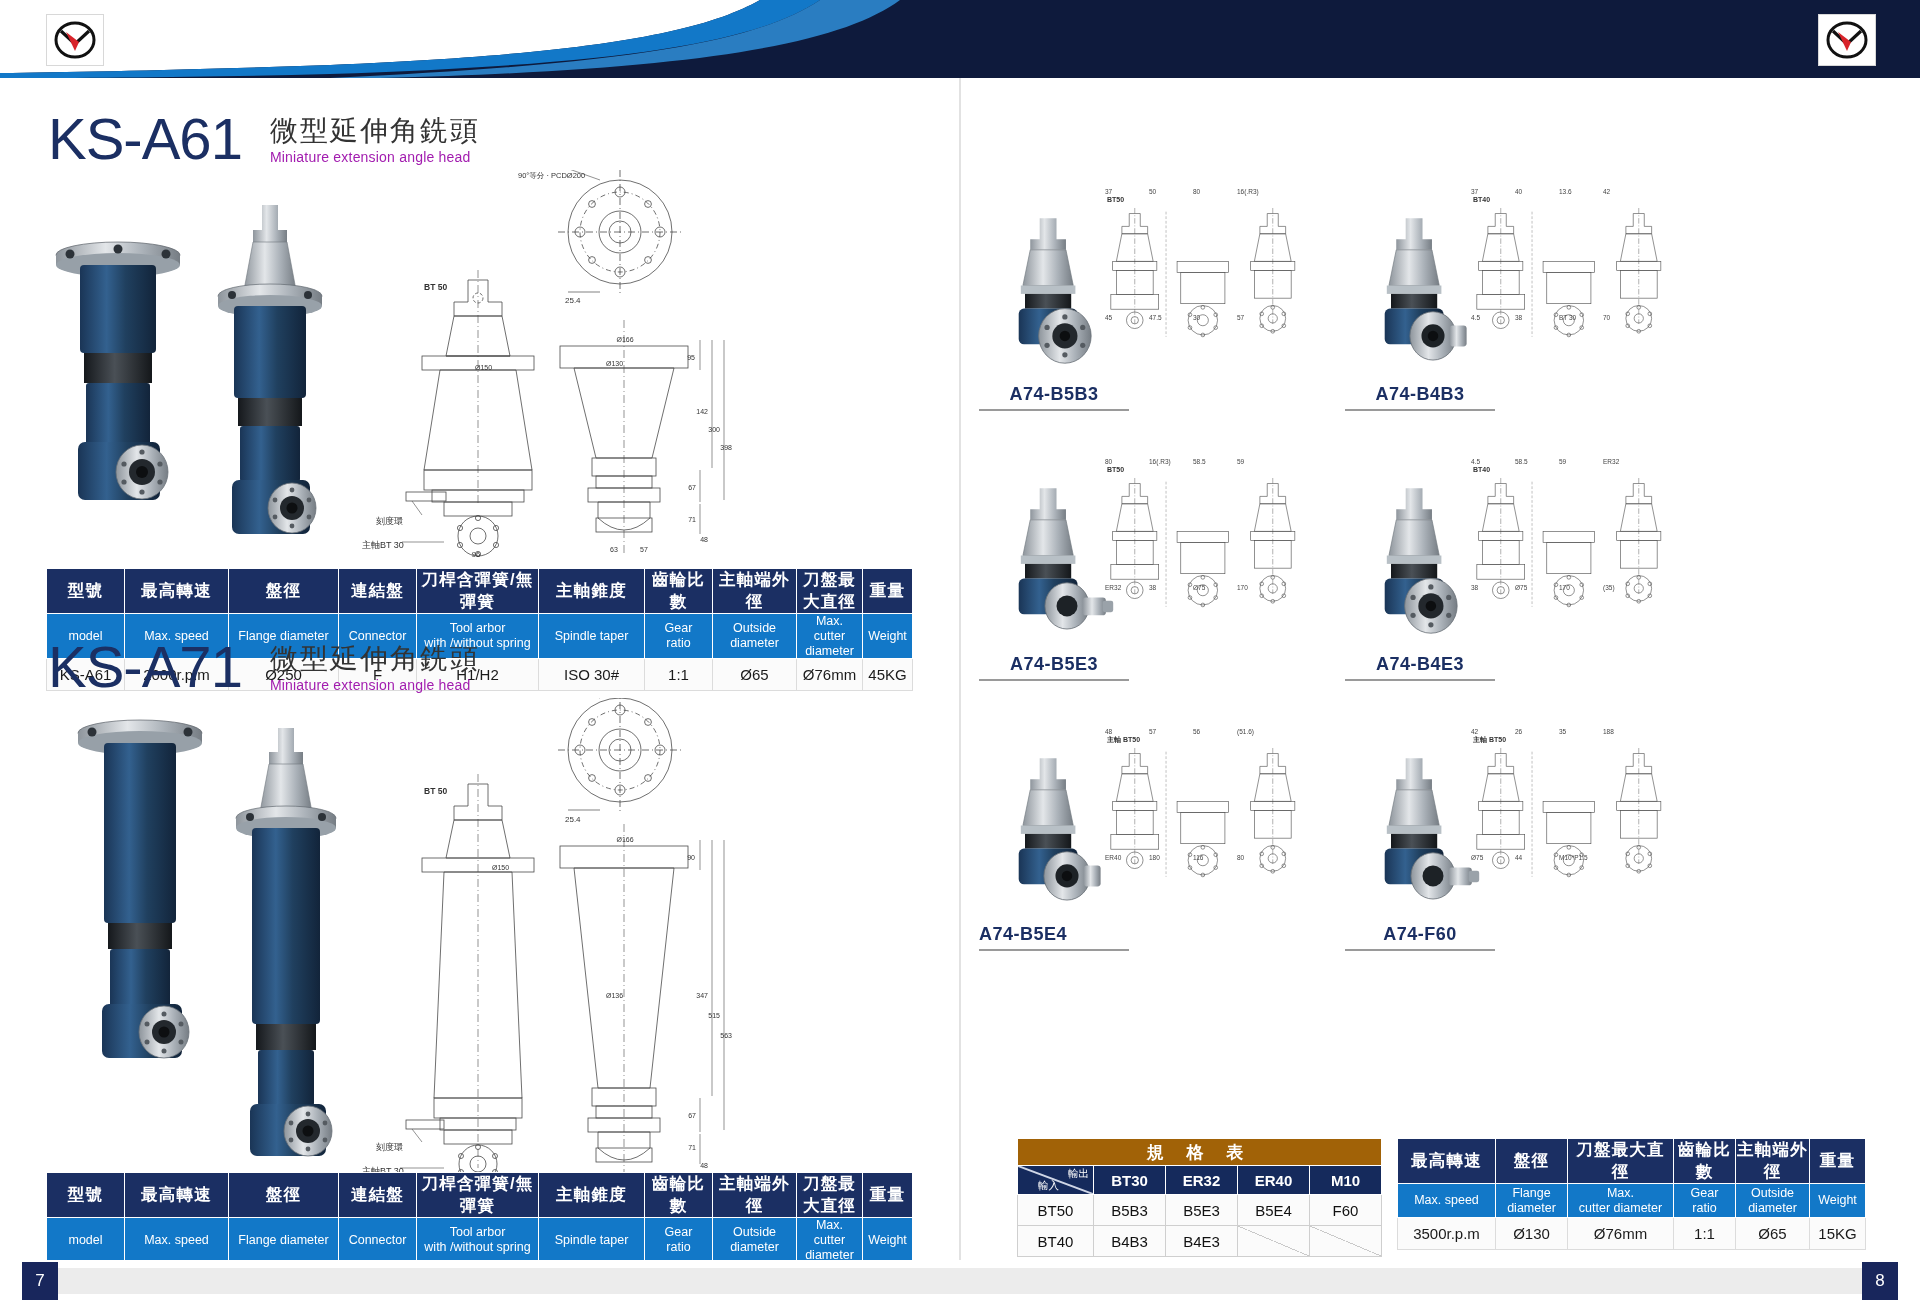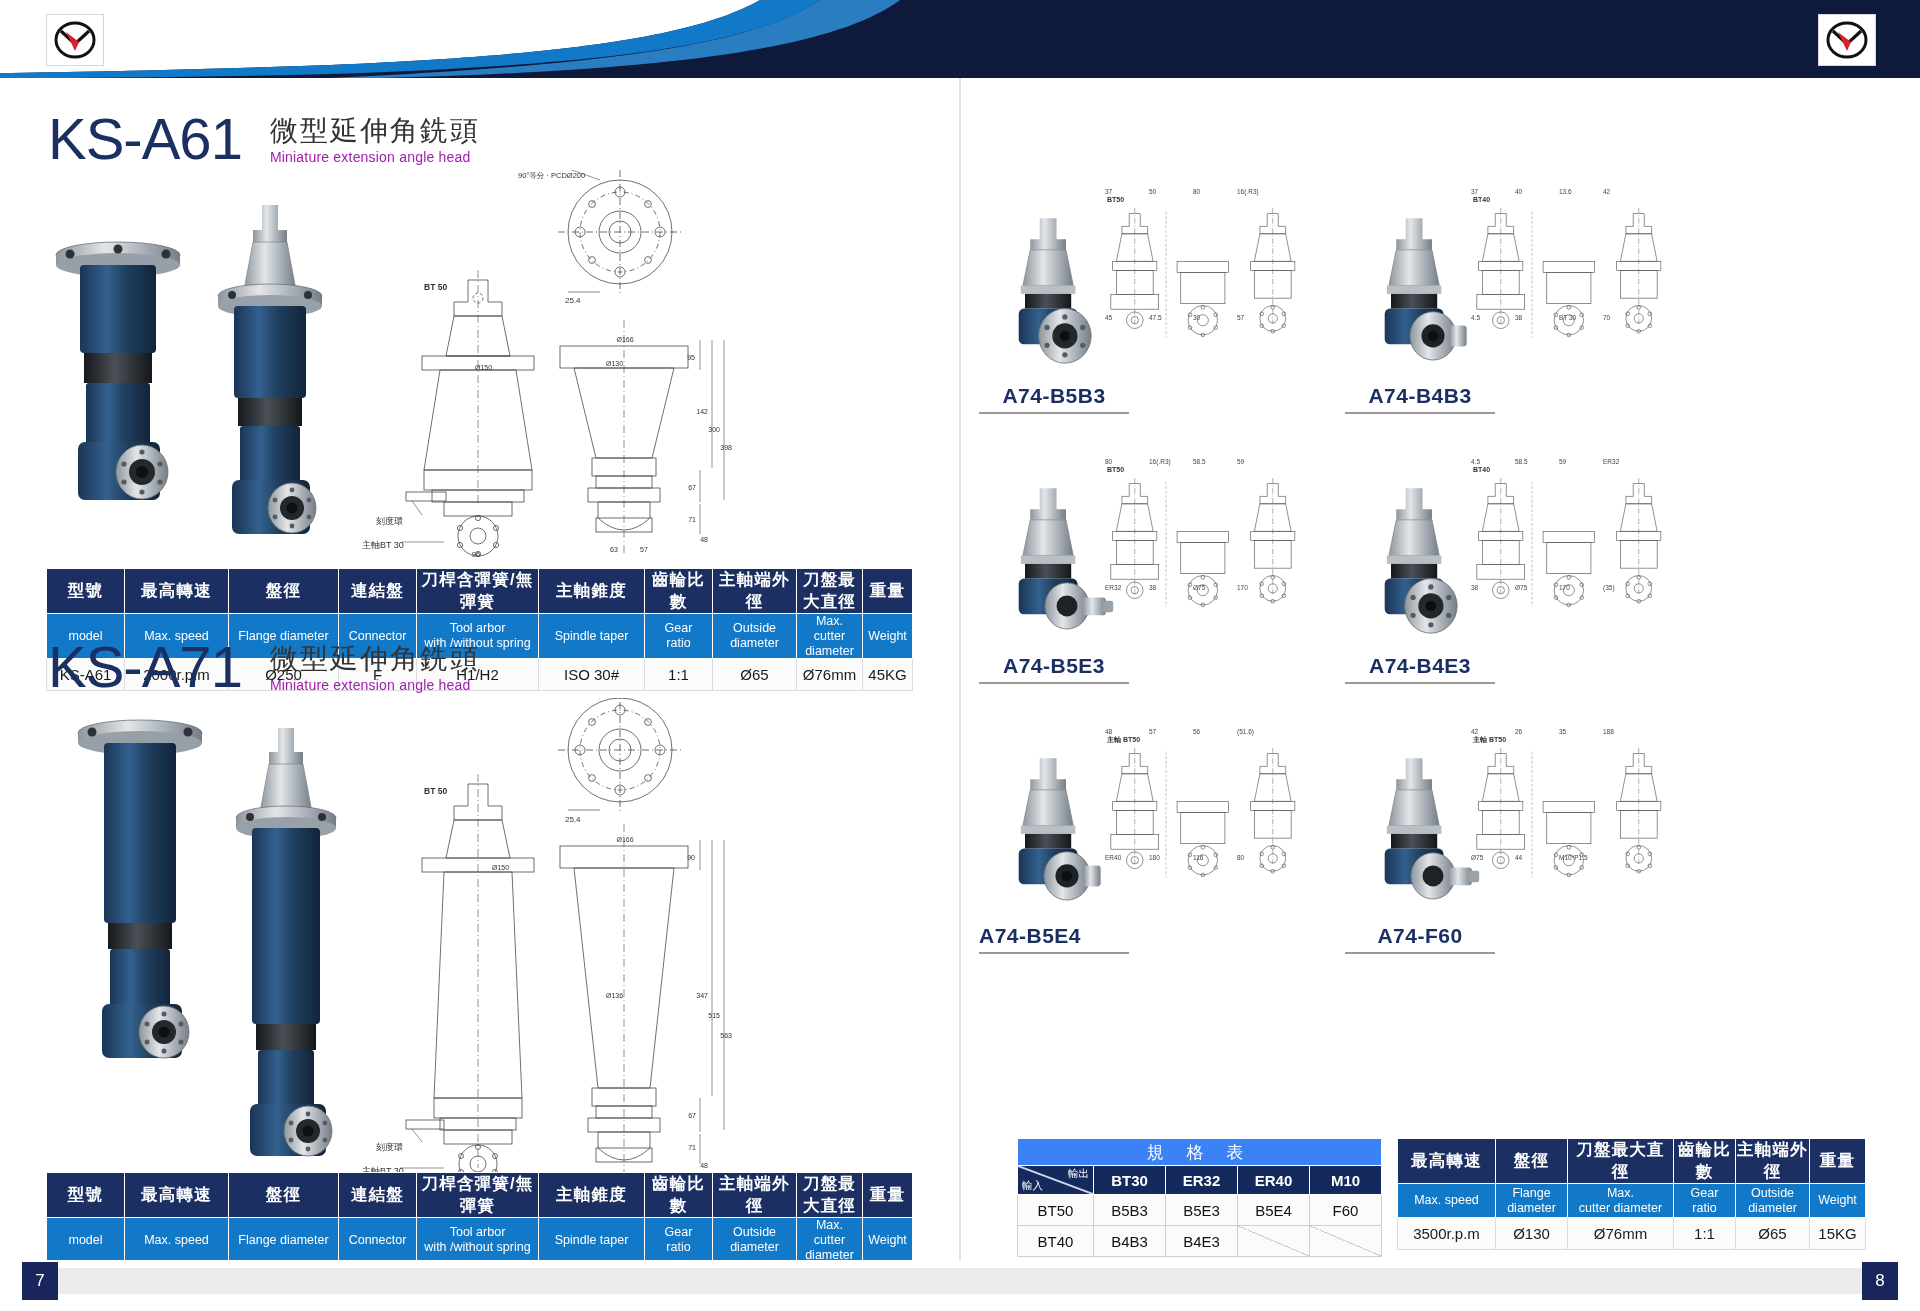--- a/index.html
+++ b/index.html
@@ -64,41 +64,41 @@
     background: #1278c8; color: #fff; font-size: 12.5px; font-weight: 400;
     height: 34px; line-height: 1.18;
   }
   table.spec tr.datarow td {
     background: #fbfbfb; color: #1a1a1a; font-size: 15px; height: 32px;
     border: 1px solid #dcdcdc;
   }
 
   
   .model-cap {
-    position: absolute; font-size: 21px; font-weight: 700; color: #1b2f63;
+    position: absolute; font-size: 18px; font-weight: 700; color: #1b2f63;
     letter-spacing: .5px; padding-bottom: 4px;
     border-bottom: 2px solid #9a9a9a;
   }
 
   
   table.matrix { position: absolute; border-collapse: collapse; table-layout: fixed; }
   table.matrix td, table.matrix th { border: 1px solid #ffffff; text-align: center; }
   table.matrix .mtitle {
-    background: #3b82f6; color: #ffffff; font-size: 17px; font-weight: 400;
+    background: #a16207; color: #ffffff; font-size: 17px; font-weight: 700;
     height: 27px; letter-spacing: 9px;
   }
   table.matrix .mhdr {
     background: #152a5c; color: #ffffff; font-size: 15px; font-weight: 700; height: 29px;
   }
   table.matrix .corner {
     background: #152a5c; color: #ffffff; font-size: 10.5px; position: relative;
     height: 29px;
   }
   table.matrix .corner .out { position: absolute; right: 4px; top: 1px; padding-left: 30px; }
-  table.matrix .corner .in  { position: absolute; left: 4px; bottom: 1px; }
+  table.matrix .corner .in  { position: absolute; left: 20px; bottom: 1px; }
   table.matrix .corner .slash {
     position: absolute; left: 0; top: 0; width: 100%; height: 100%;
   }
   table.matrix td.mcell {
     background: #fbfbfb; color: #111; font-size: 15px; height: 31px;
     border: 1px solid #cfcfcf;
   }
   table.matrix td.mcell.empty { position: relative; }
   table.matrix td.mcell.empty::after {
     content: ""; position: absolute; left: 0; top: 0; width: 100%; height: 100%;

